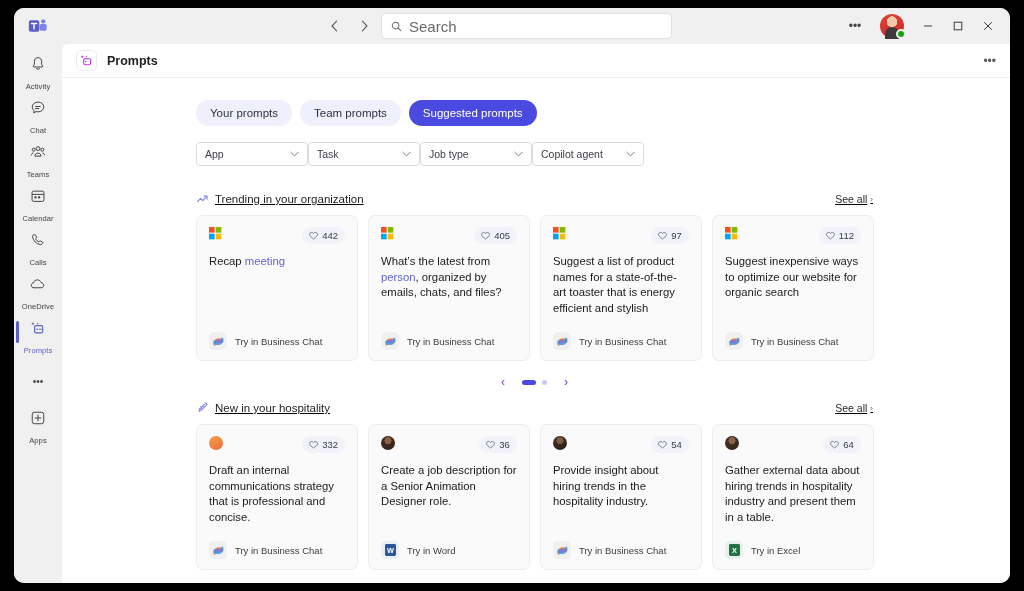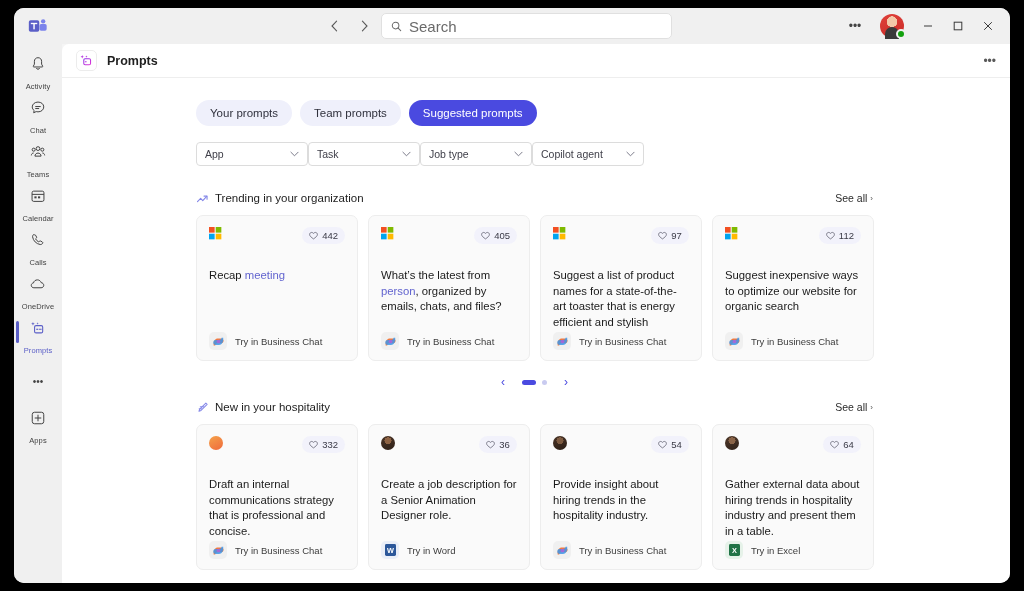--- a/index.html
+++ b/index.html
@@ -121,22 +121,23 @@
   .filters { display: flex; margin-top: 16px; }
   .filter {
     width: 112px; height: 24px; border: 1px solid #dcdcdc; border-radius: 4px;
     background: #fff; display: flex; align-items: center;
     justify-content: space-between; padding: 0 8px;
     font-size: 10.5px; color: #40404a;
   }
 
   
   .sec-head {
-    display: flex; align-items: flex-start; margin-top: 26px;
+    display: flex; align-items: flex-end; margin-top: 26px;
     width: 677px;
+    text-decoration: underline;
   }
   .sec-ico { width: 13px; height: 13px; margin-right: 6px; flex: none; }
   .sec-title { font-size: 11.5px; color: #1e1e1e; font-weight: 500; }
   .see-all {
     margin-left: auto; font-size: 10.5px; color: #2b2b2b;
     display: flex; align-items: center; gap: 3px;
   }
   .see-all .c { font-size: 8px; color: #555; }
 
   
@@ -151,21 +152,21 @@
   .ms-logo { width: 13px; height: 13px; display: block; }
   .av-ico { width: 14px; height: 14px; border-radius: 50%; display: block; }
   .likes {
     margin-left: auto; height: 17px; min-width: 38px; padding: 0 7px;
     border-radius: 9px; background: #f2f2fb;
     display: flex; align-items: center; justify-content: center; gap: 4px;
   }
   .likes .n { font-size: 9.5px; color: #3a3a46; }
   .heart { width: 9px; height: 9px; display: block; }
   .card-text {
-    margin-top: 24px; font-size: 11.3px; line-height: 15.5px;
+    margin-top: 10px; font-size: 11.3px; line-height: 15.5px;
     color: #1a1a1a; font-weight: 500;
   }
   .hl { color: #6264cf; }
   .card-foot {
     margin-top: auto; display: flex; align-items: center; gap: 8px;
   }
   .app-chip {
     width: 18px; height: 18px; border-radius: 5px; background: #f0f0f0;
     display: flex; align-items: center; justify-content: center; flex: none;
   }

